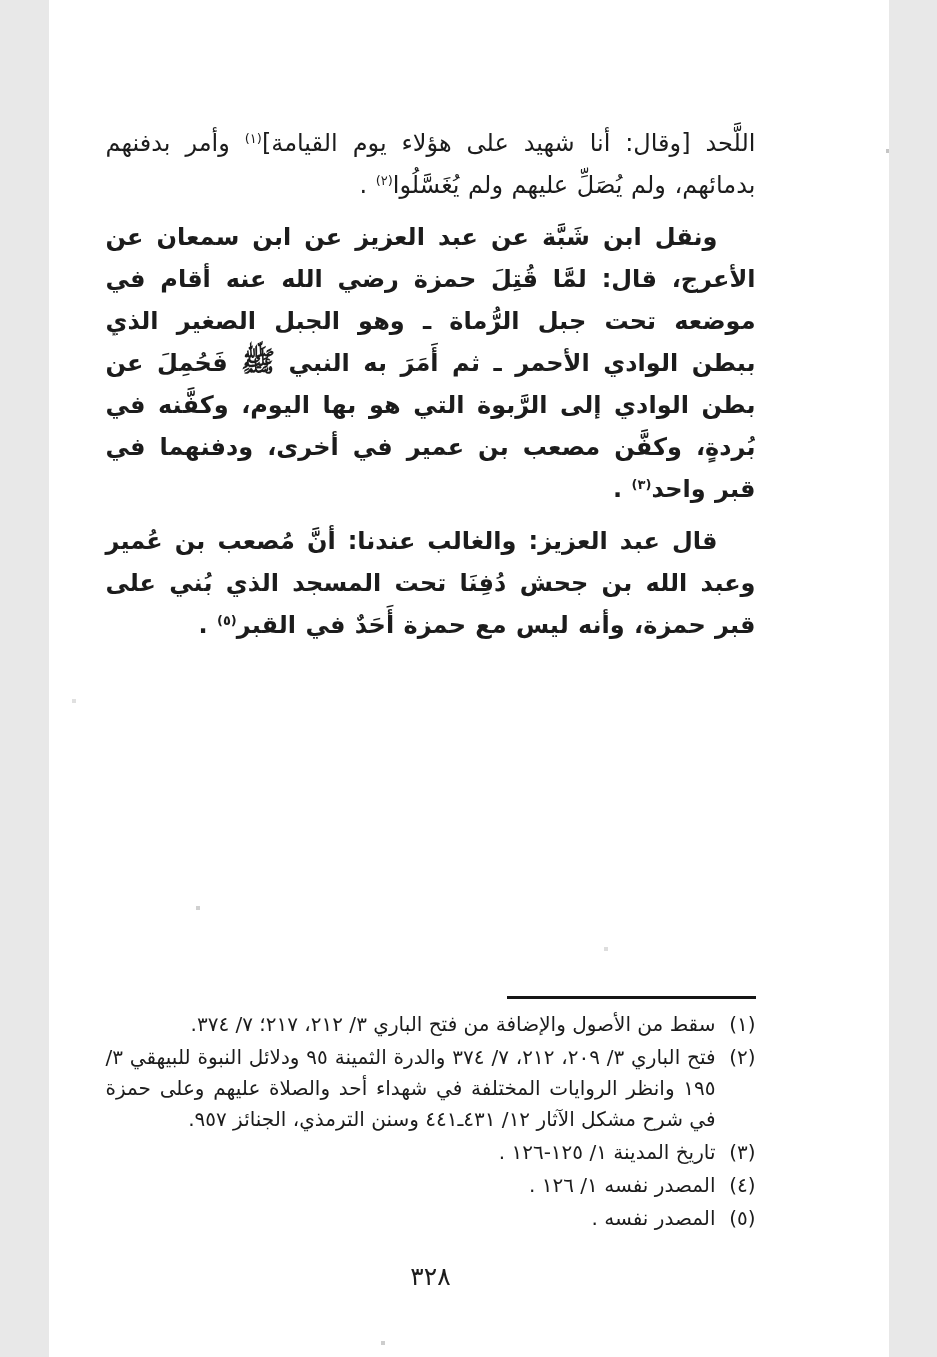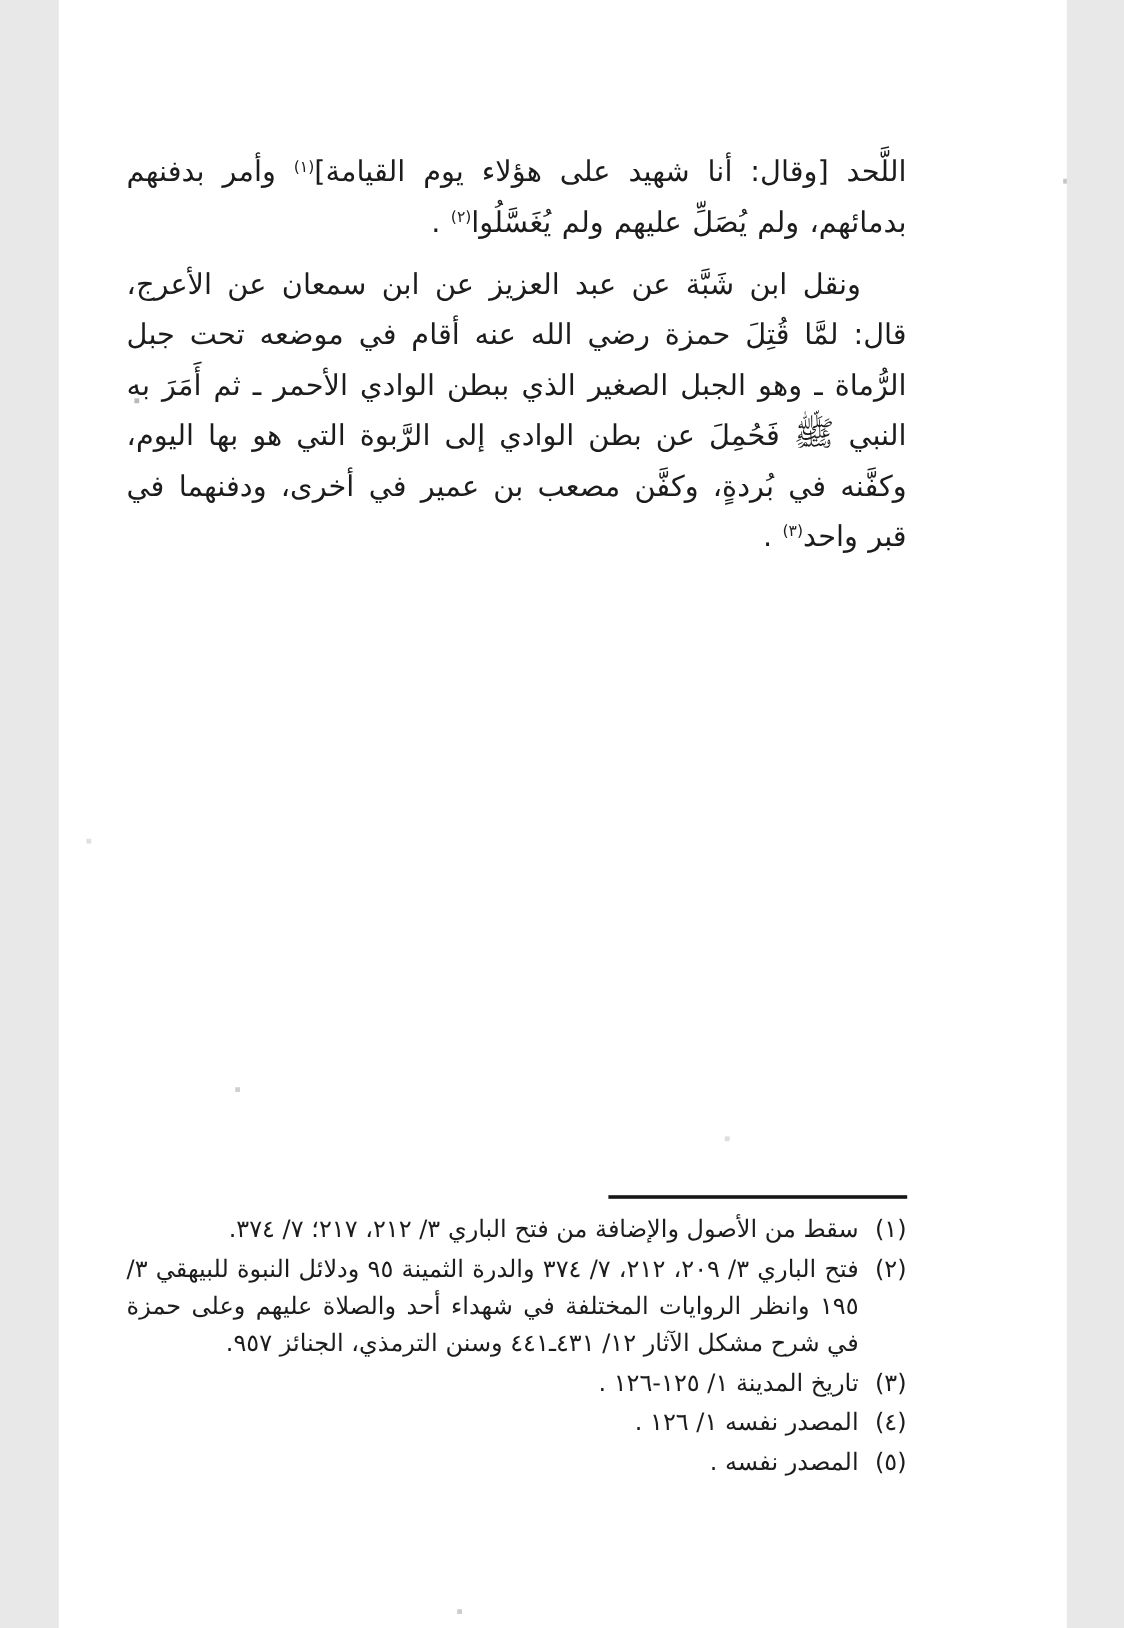--- a/index.html
+++ b/index.html
@@ -20,21 +20,21 @@
     position:absolute;
     top:122px;right:133px;left:57px;
   }
   .para{
     margin:0 0 10px 0;
     font-size:24px;
     line-height:42px;
     text-align:justify;
     word-spacing:1px;
   }
-  .para.indent{ text-indent:38px; }
+  .para.indent{ text-indent:38px;font-weight:bold; }
   sup.fn-ref{
     font-size:13px;
     line-height:0;
     vertical-align:8px;
     letter-spacing:-1px;
   }
   .honorific{
     font-size:28px;
     line-height:0;
   }
@@ -85,26 +85,28 @@
   }
 </style>
 </head>
 <body>
 
 <div class="page" style="color: rgb(28, 28, 28); background: rgb(255, 255, 255);">
 
   <main class="body-text">
     <p class="para">اللَّحد [وقال: أنا شهيد على هؤلاء يوم القيامة]<sup class="fn-ref">(١)</sup> وأمر بدفنهم بدمائهم، ولم يُصَلِّ عليهم ولم يُغَسَّلُوا<sup class="fn-ref">(٢)</sup> .</p>
     <p class="para indent">ونقل ابن شَبَّة عن عبد العزيز عن ابن سمعان عن الأعرج، قال: لمَّا قُتِلَ حمزة رضي الله عنه أقام في موضعه تحت جبل الرُّماة ـ وهو الجبل الصغير الذي ببطن الوادي الأحمر ـ ثم أَمَرَ به النبي <span class="honorific">ﷺ</span> فَحُمِلَ عن بطن الوادي إلى الرَّبوة التي هو بها اليوم، وكفَّنه في بُردةٍ، وكفَّن مصعب بن عمير في أخرى، ودفنهما في قبر واحد<sup class="fn-ref">(٣)</sup> .</p>
+    <p class="para indent">قال عبد العزيز: والغالب عندنا: أنَّ مُصعب بن عُمير وعبد الله بن جحش دُفِنَا تحت المسجد الذي بُني على قبر حمزة، وأنه ليس مع حمزة أَحَدٌ في القبر<sup class="fn-ref">(٥)</sup> .</p>
   </main>
 
   <footer class="foot">
     <div class="fn-sep"></div>
     <div class="fn"><span class="fn-marker">(١)</span>سقط من الأصول والإضافة من فتح الباري ٣/ ٢١٢، ٢١٧؛ ٧/ ٣٧٤.</div>
     <div class="fn"><span class="fn-marker">(٢)</span>فتح الباري ٣/ ٢٠٩، ٢١٢، ٧/ ٣٧٤ والدرة الثمينة ٩٥ ودلائل النبوة للبيهقي ٣/ ١٩٥ وانظر الروايات المختلفة في شهداء أحد والصلاة عليهم وعلى حمزة في شرح مشكل الآثار ١٢/ ٤٣١ـ٤٤١ وسنن الترمذي، الجنائز ٩٥٧.</div>
     <div class="fn"><span class="fn-marker">(٣)</span>تاريخ المدينة ١/ ١٢٥-١٢٦ .</div>
     <div class="fn"><span class="fn-marker">(٤)</span>المصدر نفسه ١/ ١٢٦ .</div>
     <div class="fn"><span class="fn-marker">(٥)</span>المصدر نفسه .</div>
   </footer>
 
+  <div class="pagenum">٣٢٨</div>
 
   <div class="specks"></div>
 </div>
 
 </body></html>

